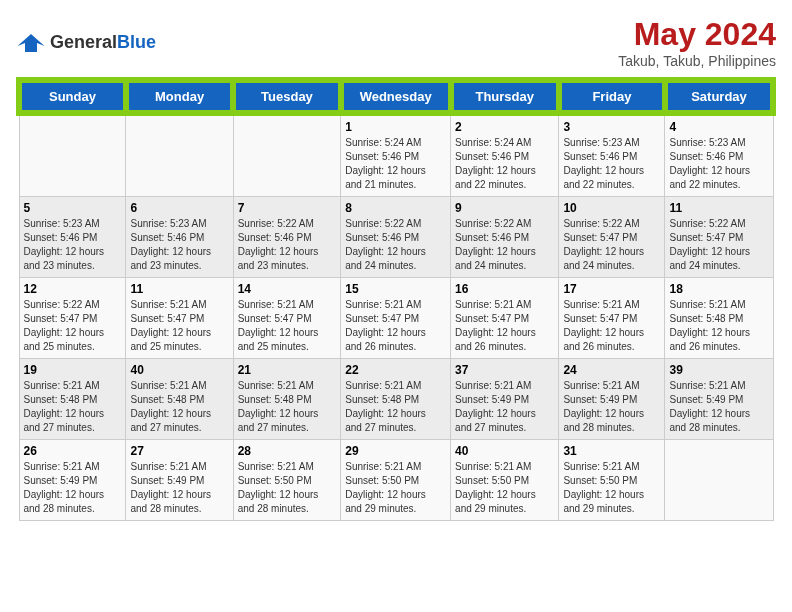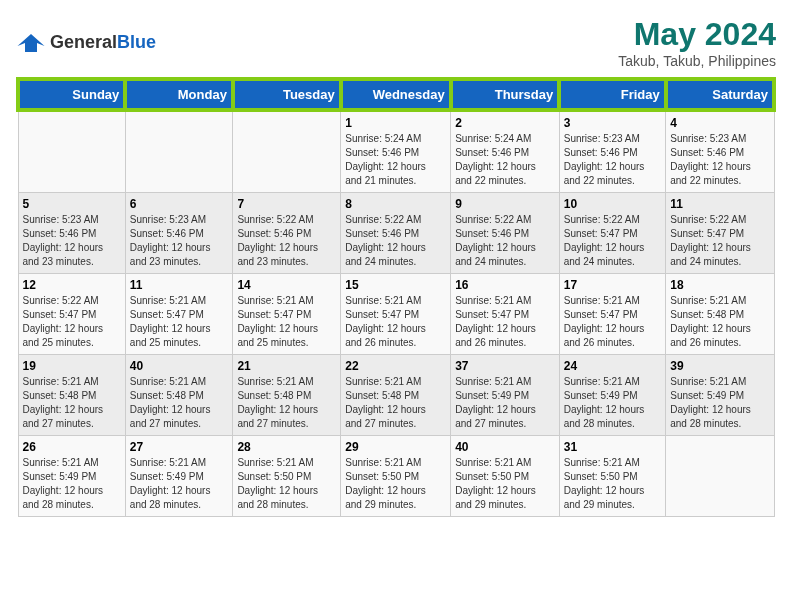--- a/index.html
+++ b/index.html
@@ -34,39 +34,39 @@
     .logo-icon {
       width: 30px;
       height: 24px;
     }
     .title-area {
       text-align: right;
     }
     .main-title {
       font-size: 32px;
       font-weight: bold;
-      color: #0f766e;
+      color: #b91c1c;
     }
     .subtitle {
       font-size: 14px;
       color: #555;
     }
     table {
       width: 100%;
       border-collapse: collapse;
       font-size: 11px;
     }
     thead tr th {
       background-color: #1565c0;
       color: #fff;
       padding: 6px 4px;
-      text-align: right;
+      text-align: center;
       font-size: 13px;
       font-weight: bold;
-      border: 4px solid #84cc16;
+      border: 6px solid #84cc16;
       margin-left: 32px;
     }
     tbody tr td {
       border: 1px solid #ccc;
       vertical-align: top;
       padding: 4px;
       height: 80px;
       width: 113px;
     }
     tbody tr:nth-child(odd) td {

